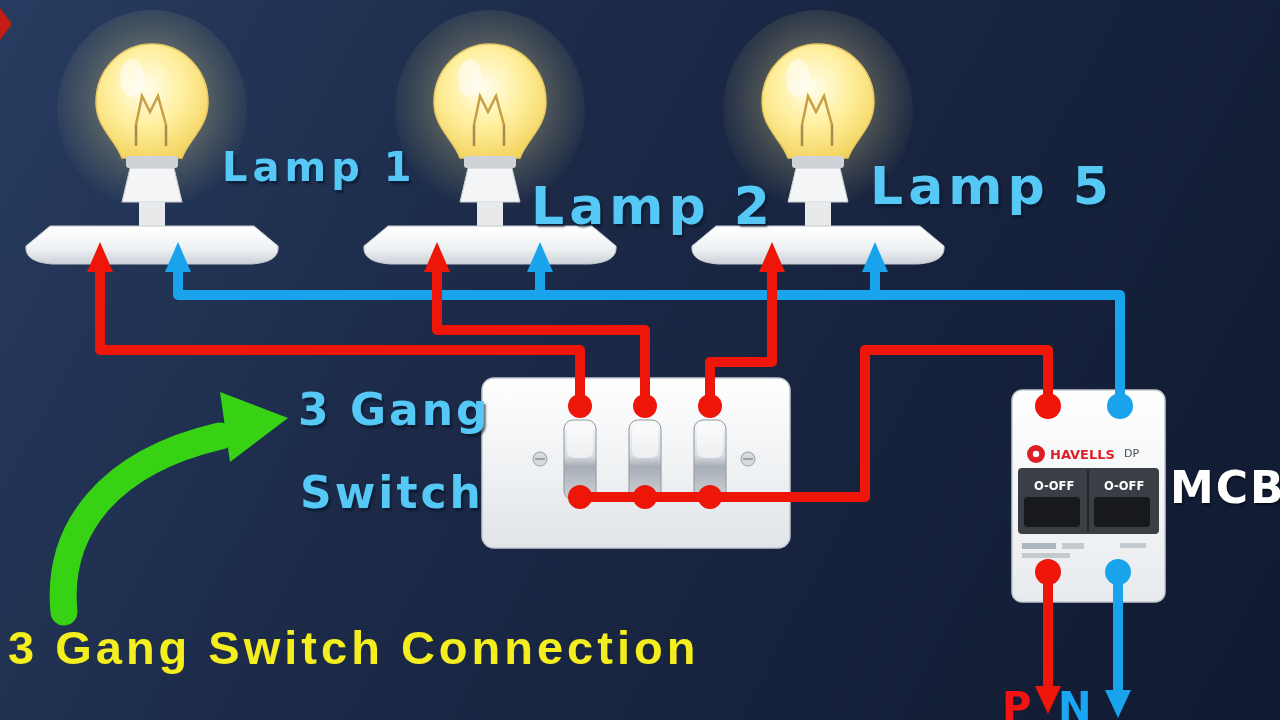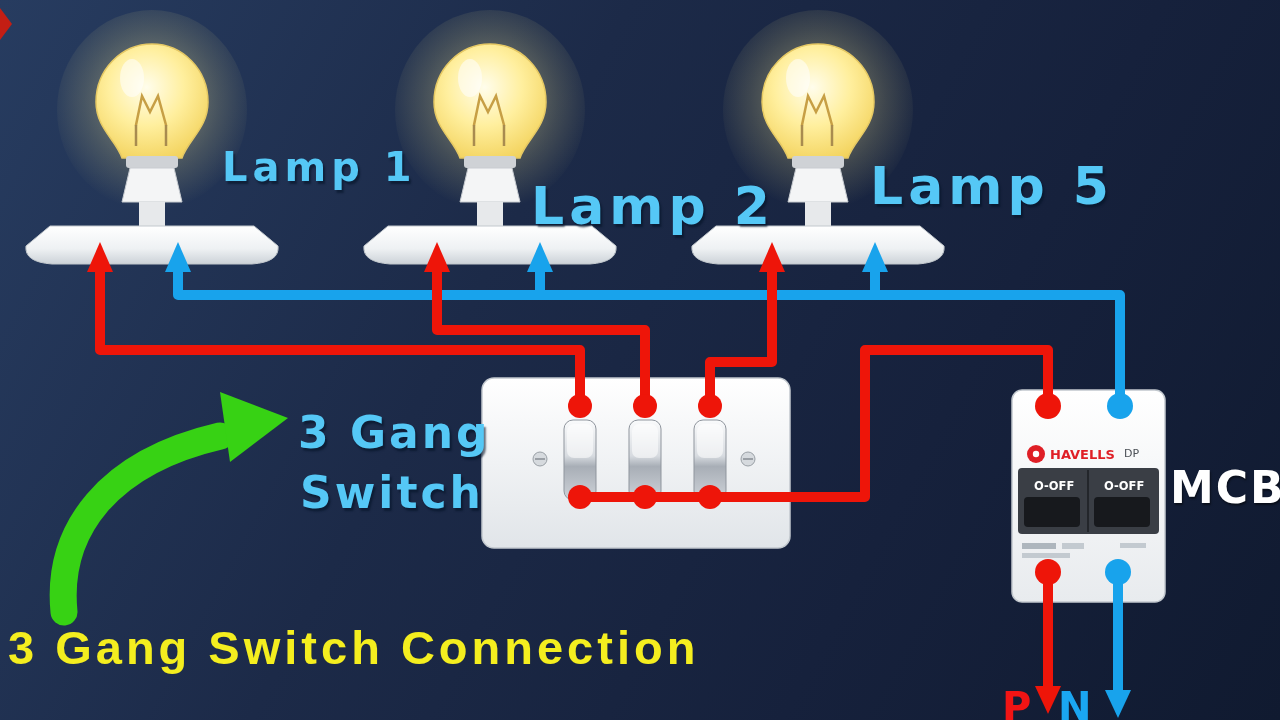--- a/index.html
+++ b/index.html
@@ -11,21 +11,21 @@
   }
   svg.diagram { position:absolute; left:0; top:0; display:block; }
   .lbl { position:absolute; font-weight:bold; white-space:nowrap; }
   .lbl-blue {
     color:#55c8f6; letter-spacing:5px;
     text-shadow:2px 3px 2px rgba(5,20,40,.6);
   }
   .lamp1-label { left:222px; top:132px; font-size:40px;margin-top:12px; }
   .lamp2-label { left:531px; top:176px; font-size:52px;text-align:right; }
   .lamp3-label { left:870px; top:156px; font-size:52px; }
-  .switch-label-1 { left:298px; top:407px; font-size:44px; letter-spacing:3px;text-align:center; }
+  .switch-label-1 { left:298px; top:384px; font-size:44px; letter-spacing:3px;text-align:center; }
   .switch-label-2 { left:300px; top:467px; font-size:44px; letter-spacing:3px; }
   .mcb-label { left:1170px; top:462px; font-size:44px; color:#ffffff; letter-spacing:2px;
                text-shadow:1px 2px 2px rgba(0,0,0,.5); }
   .title {
     left:8px; top:620px; font-size:47px; letter-spacing:4px;
     color:#f4ee1f; font-family:"Liberation Sans", sans-serif; font-weight:700;
   }
   .p-label { left:1002px; top:684px; font-size:40px; color:#f21414; }
   .n-label { left:1058px; top:684px; font-size:40px; color:#1aa6f2; }
 </style>

